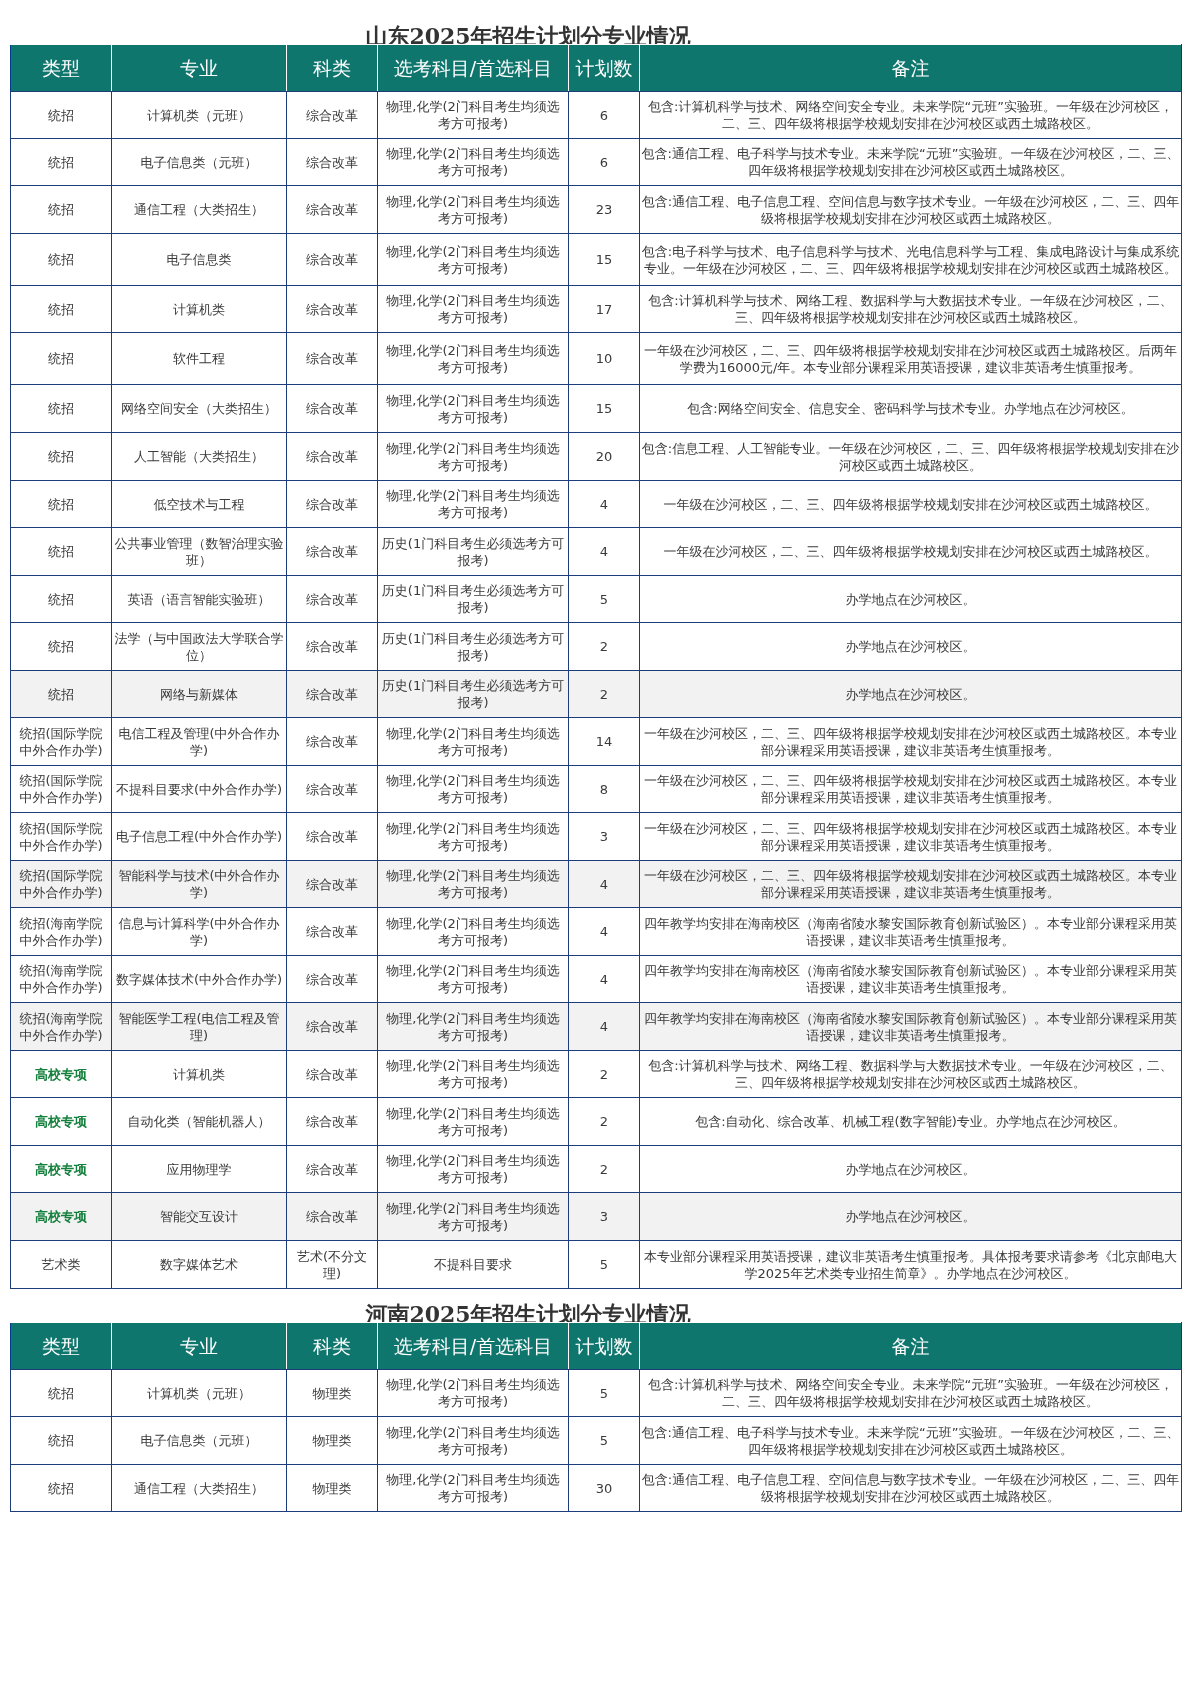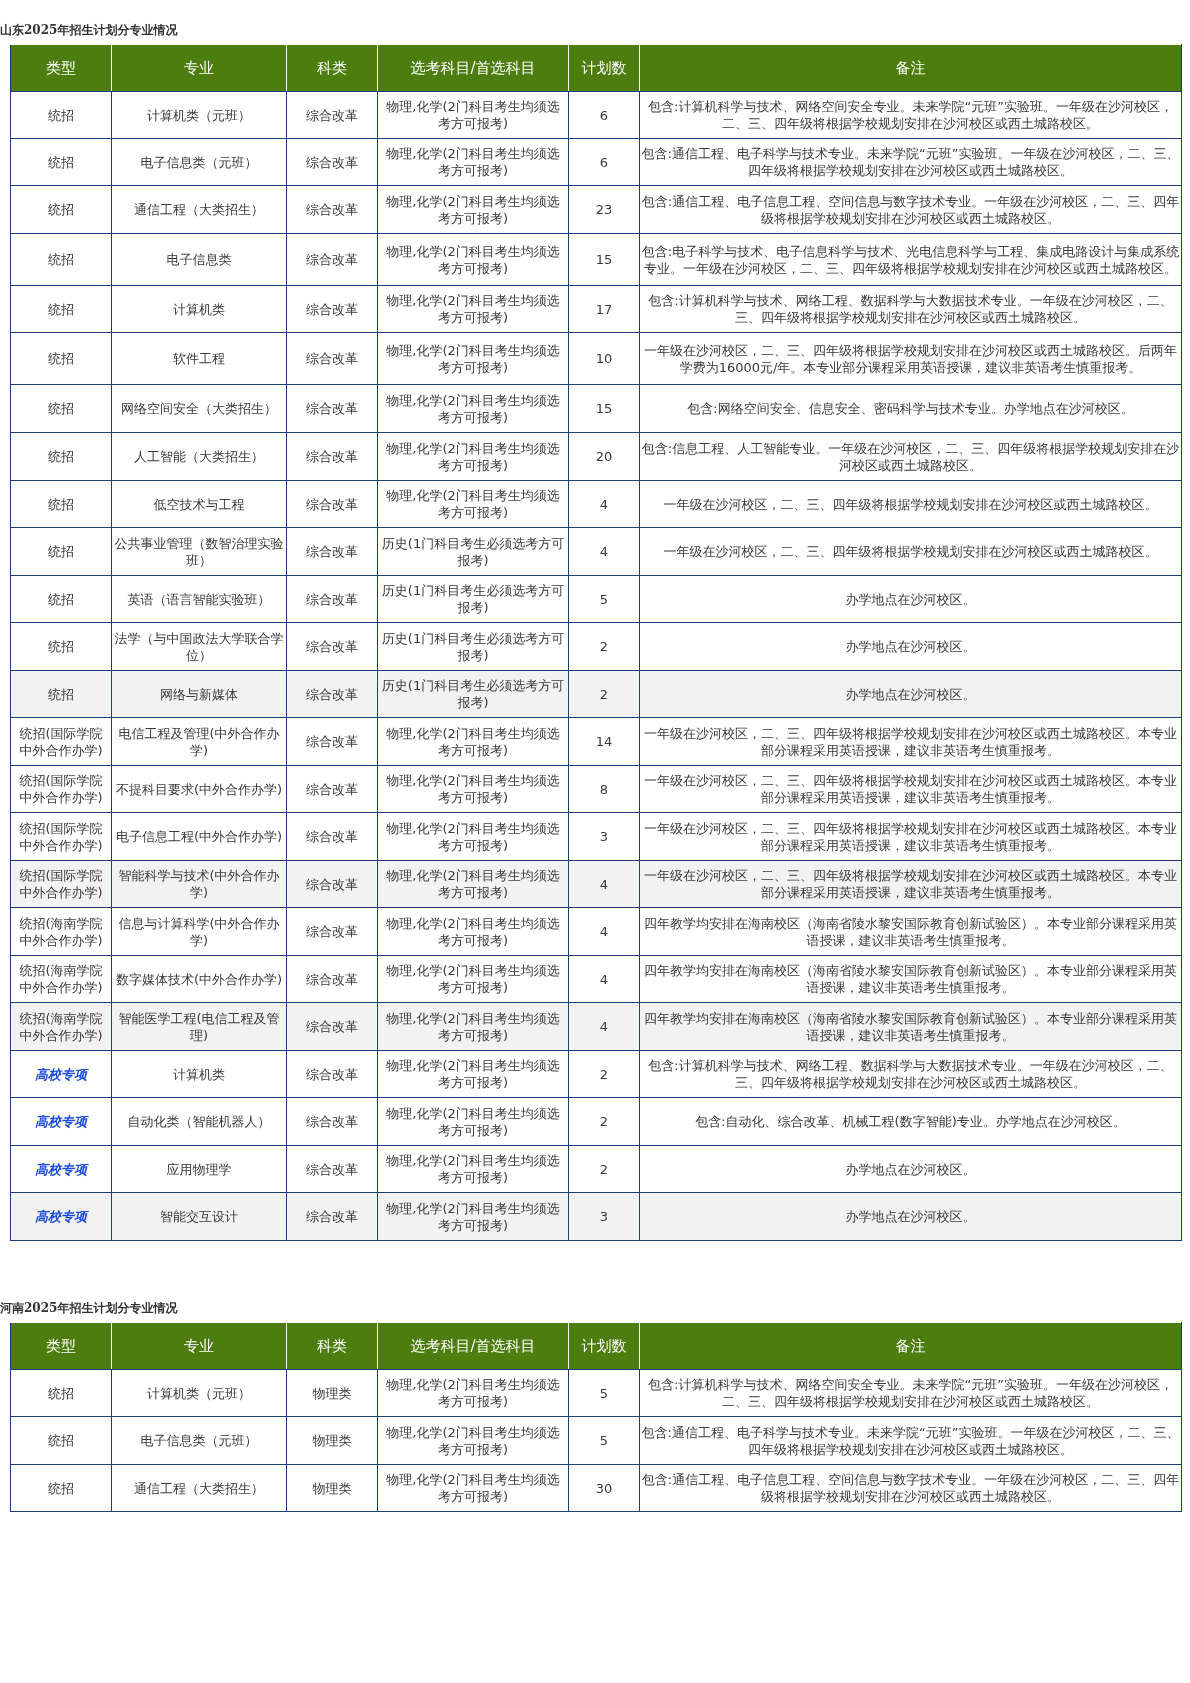--- a/index.html
+++ b/index.html
@@ -1,25 +1,25 @@
 <!DOCTYPE html>
 <html><head>
 <meta charset="utf-8">
 <style>
   html, body { margin: 0; padding: 0; background: #ffffff; }
   body { width: 1190px; height: 1683px; position: relative; font-family: "DejaVu Sans", "Liberation Sans", sans-serif; color: #333333; overflow: hidden; }
-  .section-title { position: absolute; left: 0; width: 1056px; text-align: left; font-family: "DejaVu Serif", "Liberation Serif", serif; font-weight: bold; font-size: 12px; color: #333333; letter-spacing: 0px; }
+  .section-title { position: absolute; left: 0; width: 1056px; text-align: center; font-family: "DejaVu Serif", "Liberation Serif", serif; font-weight: bold; font-size: 22px; color: #333333; letter-spacing: 0px; }
   table.plan { position: absolute; left: 10px; width: 1172px; border-collapse: collapse; table-layout: fixed; }
   table.plan th, table.plan td { border: 1px solid #1d3c7a; text-align: center; vertical-align: middle; padding: 0 2px; font-size: 13px; line-height: 17px; overflow: hidden; word-break: break-all; }
-  table.plan th { background: #4d7c0f; color: #ffffff; font-weight: normal; font-size: 15px; height: 46px; border-color: #ffffff #ffffff #1d3c7a #ffffff; }
+  table.plan th { background: #0f766e; color: #ffffff; font-weight: normal; font-size: 19px; height: 46px; border-color: #ffffff #ffffff #1d3c7a #ffffff; }
   table.plan th:first-child { border-left-color: #003d8c; }
   table.plan th:last-child { border-right-color: #003d8c; }
   table.plan td { color: #3a3a3a; background: #ffffff; }
   table.plan tr.shaded td { background: #f2f2f2; }
-  table.plan td.bold { font-weight: bold; color: #1d4ed8; font-style: italic; }
+  table.plan td.bold { font-weight: bold; color: #15803d; }
   table.plan td.note { padding: 0 1px; }
   col.c1 { width: 101px; } col.c2 { width: 175px; } col.c3 { width: 91px; }
   col.c4 { width: 191px; } col.c5 { width: 71px; } col.c6 { width: auto; }
 </style>
 </head>
 <body>
 
 <div class="section-title" style="top:22px;">山东2025年招生计划分专业情况</div>
 <table class="plan" style="top:44px;">
   <colgroup>
@@ -226,20 +226,28 @@
         <td class="note">办学地点在沙河校区。</td>
       </tr>
       <tr class="shaded" style="height: 48px;">
         <td class="bold">高校专项</td>
         <td>智能交互设计</td>
         <td>综合改革</td>
         <td>物理,化学(2门科目考生均须选考方可报考)</td>
         <td>3</td>
         <td class="note">办学地点在沙河校区。</td>
       </tr>
+      <tr style="height: 48px;">
+        <td>艺术类</td>
+        <td>数字媒体艺术</td>
+        <td>艺术(不分文理)</td>
+        <td>不提科目要求</td>
+        <td>5</td>
+        <td class="note">本专业部分课程采用英语授课，建议非英语考生慎重报考。具体报考要求请参考《北京邮电大学2025年艺术类专业招生简章》。办学地点在沙河校区。</td>
+      </tr>
     </tbody>
 </table>
 
 <div class="section-title" style="top:1300px;">河南2025年招生计划分专业情况</div>
 <table class="plan" style="top:1322px;">
   <colgroup>
       <col class="c1">
       <col class="c2">
       <col class="c3">
       <col class="c4">

